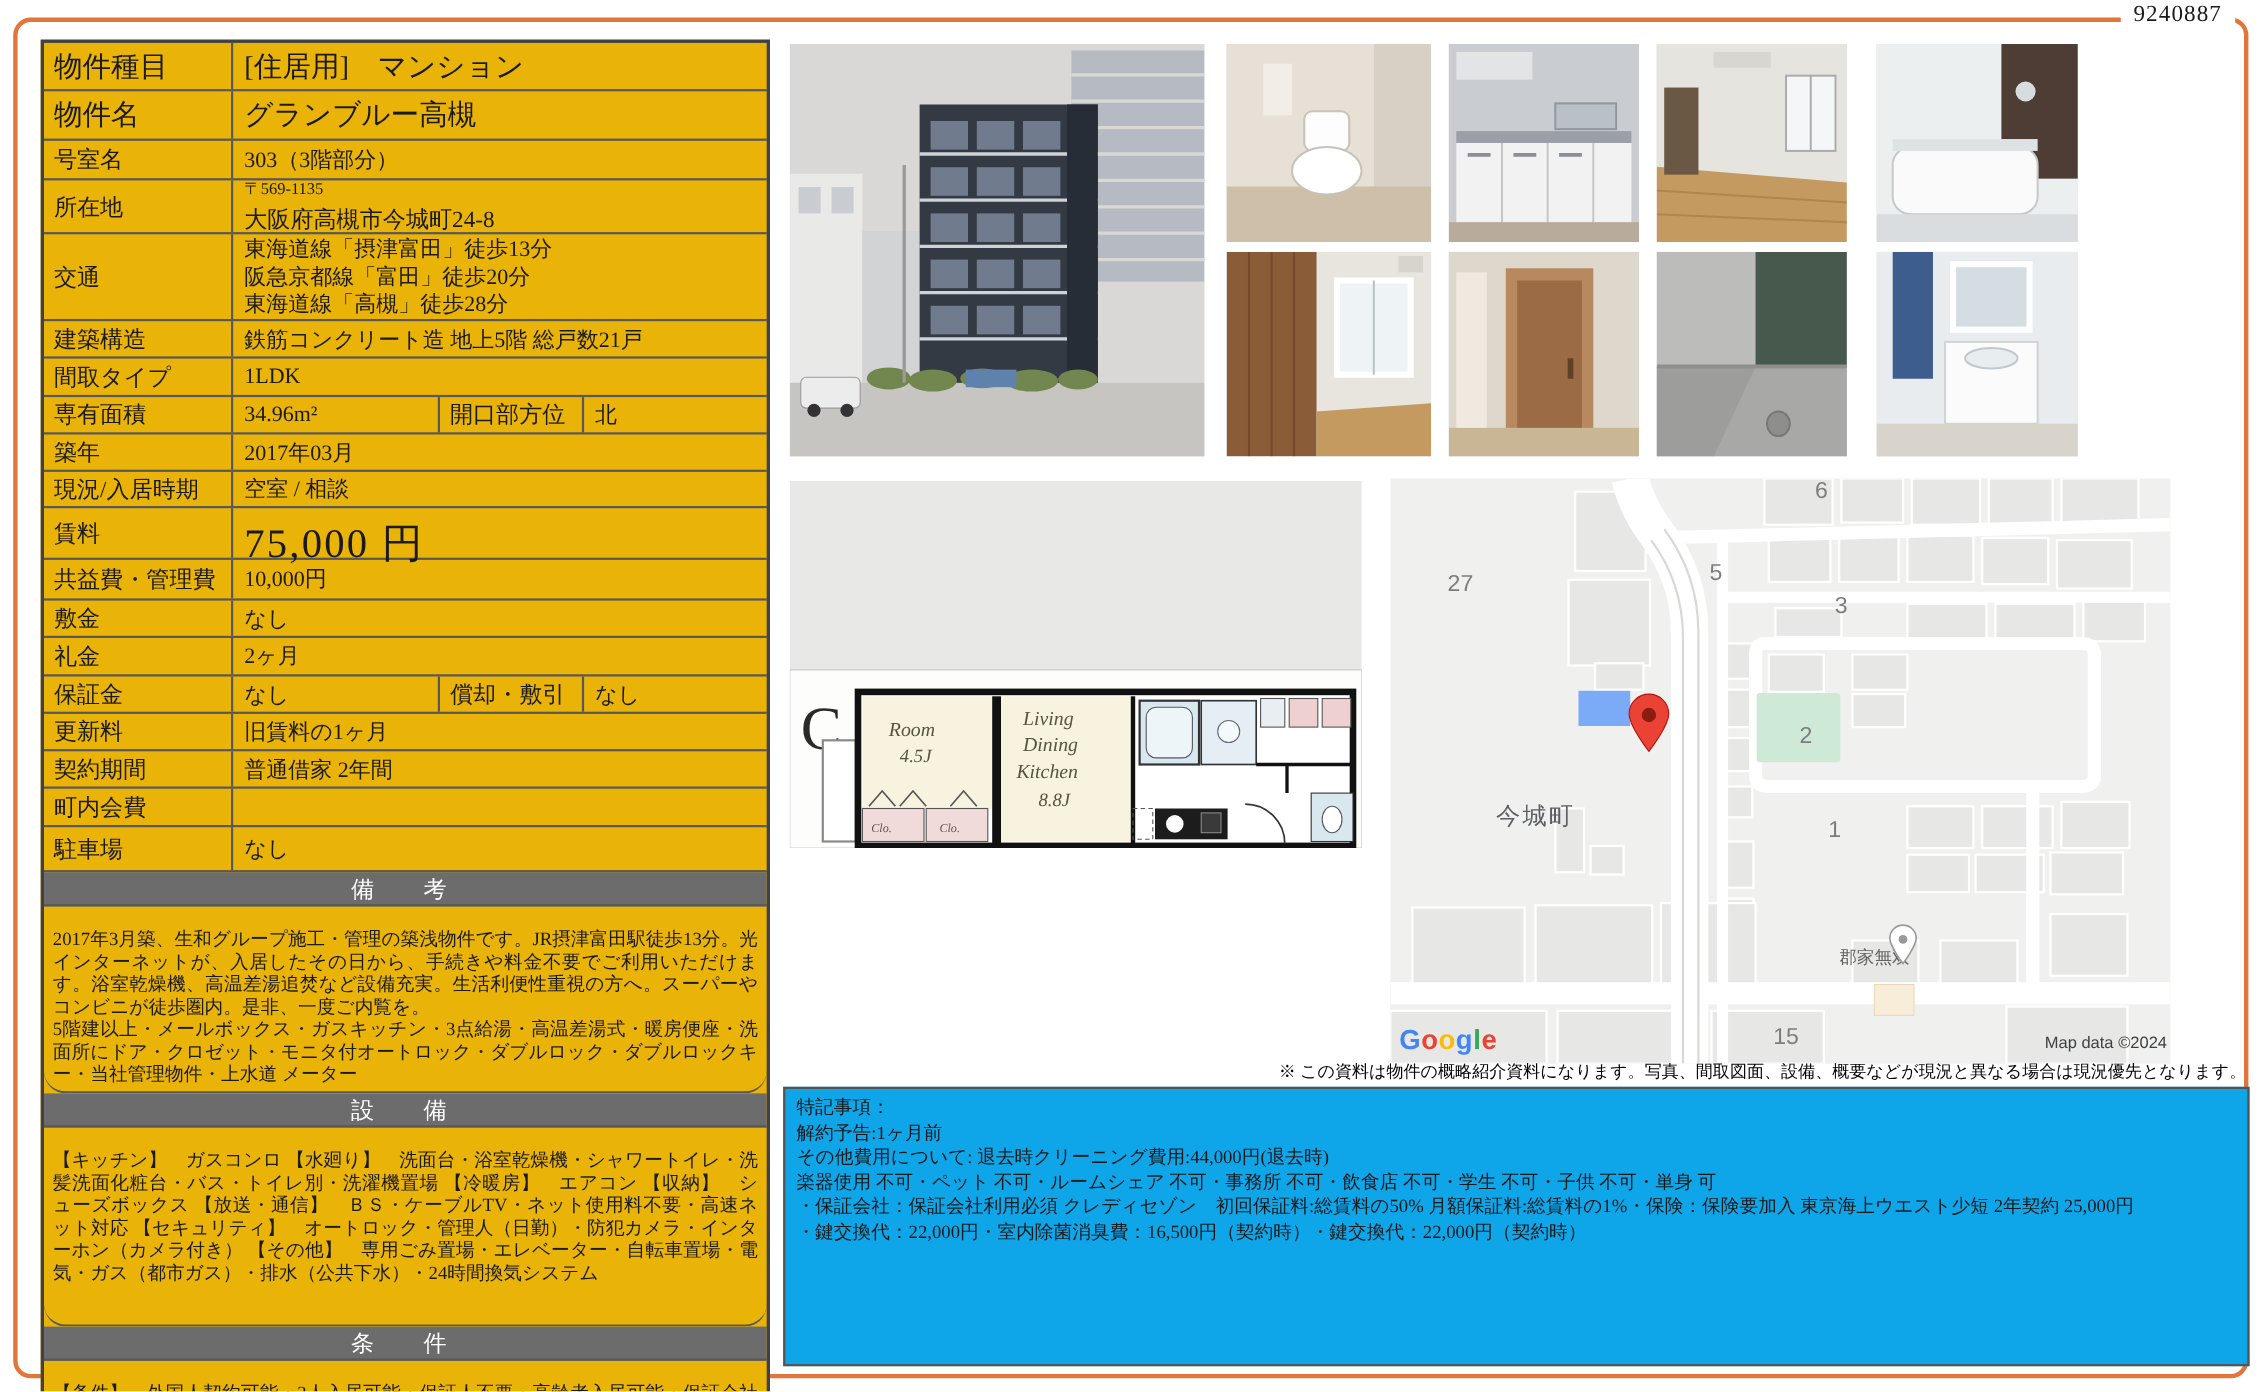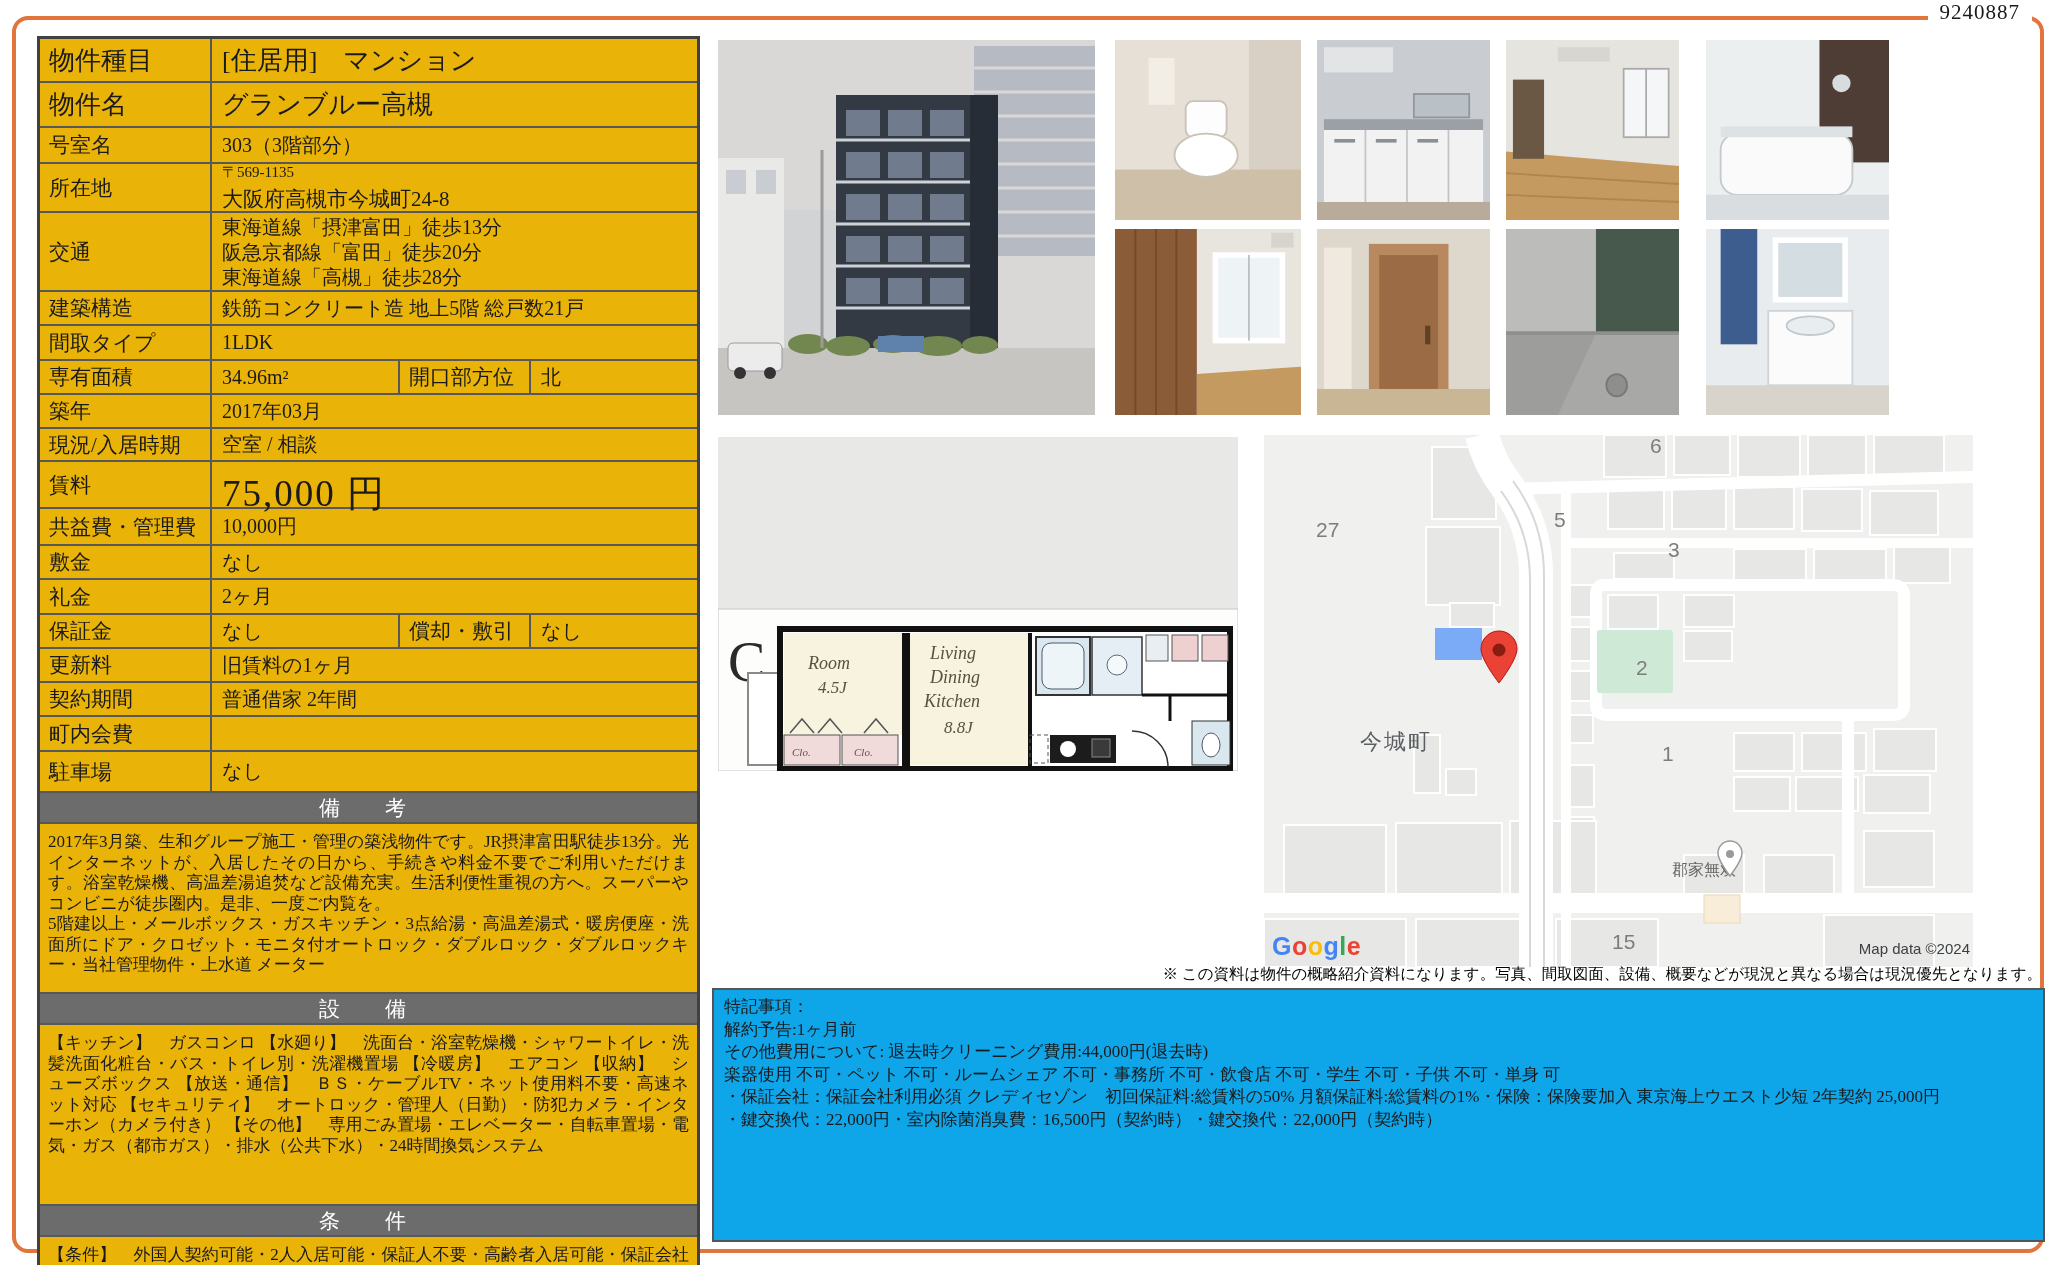--- a/index.html
+++ b/index.html
@@ -38,22 +38,22 @@
   .addr { font-size:21px; line-height:24px; }
   .multi-cell { flex:1; display:flex; flex-direction:column; justify-content:flex-end; padding-left:10px;border-radius:22px; }
   .multi-cell div { font-size:20px; line-height:25px; }
   .rent-value { font-size:37px; letter-spacing:2px;margin-top:18px; }
   .band {
     height:31px; background:#6c6c6c; color:#fff; display:flex; align-items:center;
     justify-content:center; font-size:21px; letter-spacing:12px;
     border-bottom:2px solid #585858;
   }
   .para {
-    padding:8px 8px; font-size:17px; line-height:20.5px; text-align:justify;
-    border-bottom:2px solid #585858; overflow:hidden;
+    padding:20px 8px; font-size:17px; line-height:20.5px; text-align:justify;
+    border-bottom:2px solid #585858; overflow:hidden;border-radius:20px;
   }
   .para:last-child { border-bottom:none; }
 
   
   .photo { position:absolute; overflow:hidden; background:#ddd; }
   .photo svg { display:block; width:100%; height:100%; }
 
   
   .floorplan { position:absolute; left:718px; top:437px; width:520px; height:334px; }
   .floorplan svg { display:block; width:100%; height:100%; }

